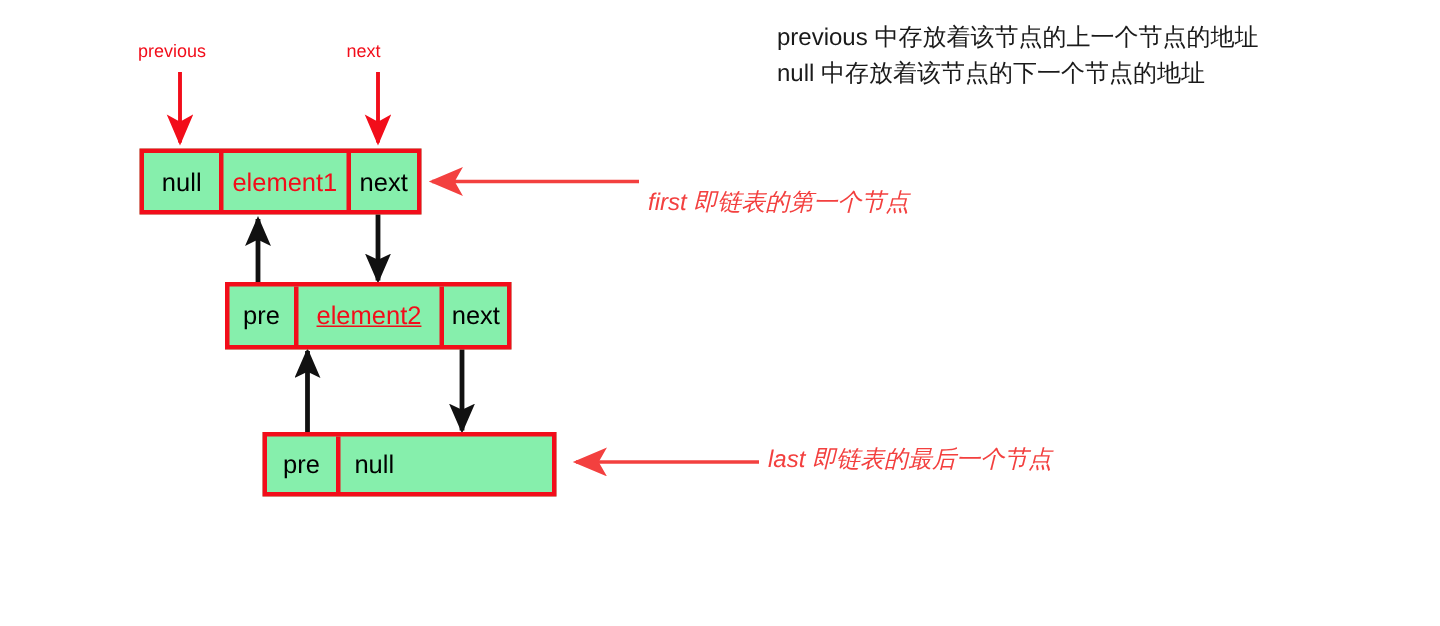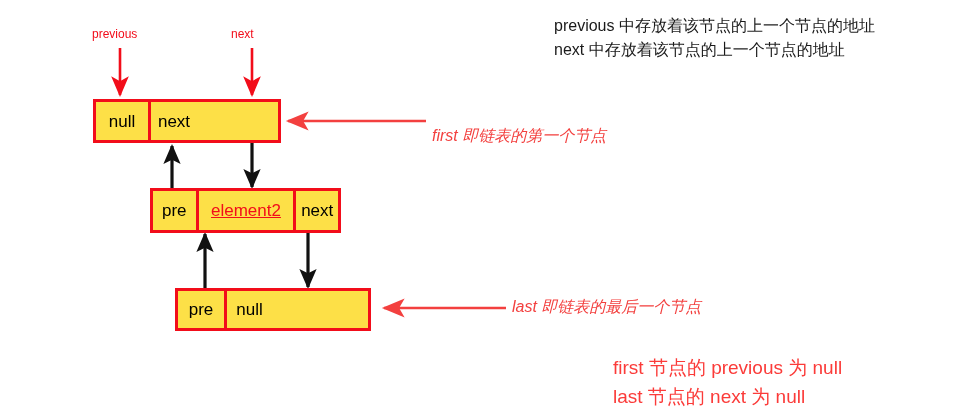--- a/index.html
+++ b/index.html
@@ -17,21 +17,21 @@
     background: #ffffff;
     overflow: hidden;
   }
 
   
   .node {
     position: absolute;
     display: flex;
     border: 3px solid #f20d1a;
     box-sizing: border-box;
-    background: #fde047;
+    background: #86efac;
   }
   .cell {
     display: flex;
     align-items: center;
     justify-content: center;
     box-sizing: border-box;
     font-size: 17px;
     color: #000000;
     white-space: nowrap;
     line-height: 1;
@@ -129,41 +129,38 @@
       <line x1="308" y1="232" x2="308" y2="287" stroke="#111111" stroke-width="3.2" marker-end="url(#blkhead)"></line>
     </g>
   </svg>
 
   <div class="red-label" style="left:92px; top:28px;">previous</div>
 
   <div class="red-label" style="left:231px; top:28px;">next</div>
 
   <div class="node" style="left:93px; top:99px; width:188px; height:44px;">
     <div class="cell" style="width:52px;">null</div>
+    <div class="cell element" style="width:87px;">element1</div>
     <div class="cell" style="width:49px;">next</div>
   </div>
 
   <div class="node" style="left:150px; top:188px; width:191px; height:45px;">
     <div class="cell" style="width:44px;">pre</div>
     <div class="cell element" style="width:101px;text-decoration:underline;">element2</div>
     <div class="cell" style="width:46px;">next</div>
   </div>
 
   <div class="node" style="left:175px; top:288px; width:196px; height:43px;">
     <div class="cell" style="width:46px;">pre</div>
     <div class="cell" style="width:48px;">null</div>
   </div>
 
   <div class="callout" style="left:432px; top:128px;font-style:italic;">first 即链表的第一个节点</div>
 
   <div class="callout" style="left:512px; top:299px;font-style:italic;">last 即链表的最后一个节点</div>
 
-  <div class="note-black" style="left:518px; top:14px;margin-left:36px;">
+  <div class="note-black" style="left:518px; top:14px;">
     <div>previous 中存放着该节点的上一个节点的地址</div>
-    <div>next 中存放着该节点的上一个节点的地址</div>
+    <div>null 中存放着该节点的下一个节点的地址</div>
   </div>
 
-  <div class="note-red" style="left:613px; top:353px;">
-    <div>first 节点的 previous 为 null</div>
-    <div>last 节点的 next 为 null</div>
-  </div>
 
 </div>
 
 </body></html>

